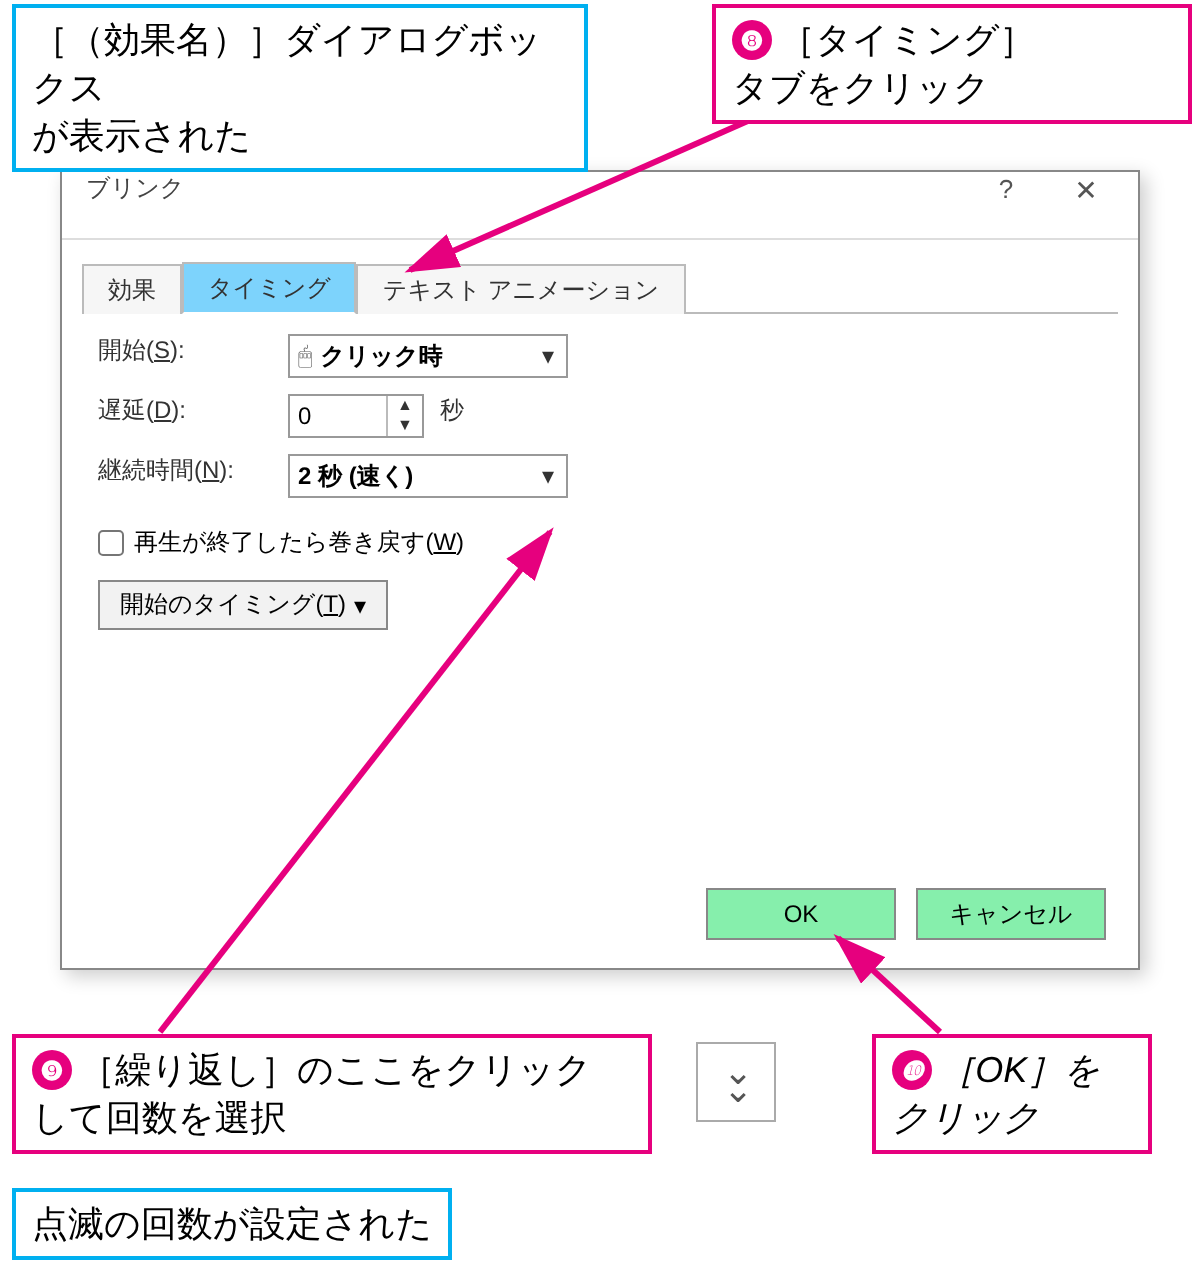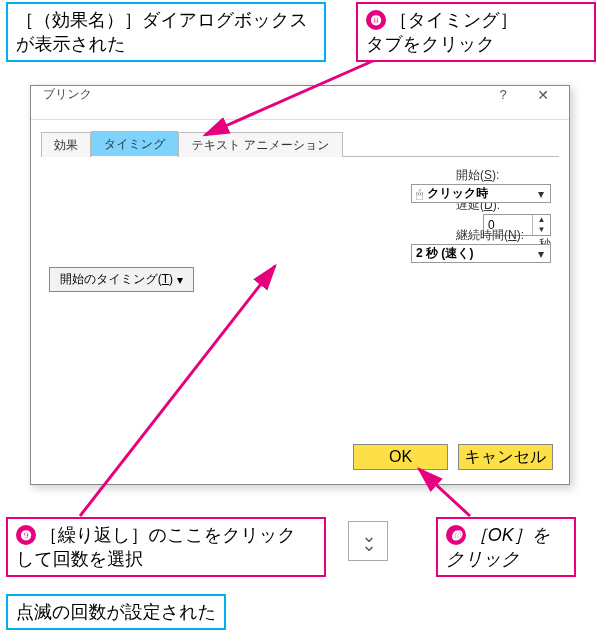--- a/index.html
+++ b/index.html
@@ -12,48 +12,48 @@
     svg.anno { position:absolute; left:0; top:0; width:600px; height:643px; pointer-events:none; z-index:15; }
     .dlg { position:absolute; left:30px; top:85px; width:540px; height:400px; border:1px solid #888; background:#fff; box-shadow:3px 3px 9px rgba(0,0,0,0.2); }
     .dlg-titlebar { display:flex; align-items:center; height:34px; padding:0 6px 16px 12px; font-size:12px; color:#444; border-bottom:1px solid #ddd; }
     .dlg-title { flex:1; }
     .tb-btn { width:40px; height:26px; display:flex; align-items:center; justify-content:center; font-size:13px; color:#555; }
     .tb-btn.close { font-size:14px; }
     .tab-row { display:flex; align-items:flex-end; gap:0; margin:10px 10px 0 10px; border-bottom:1px solid #bbb; }
     .tab { padding:4px 12px 3px 12px; font-size:12px; border:1px solid #bbb; border-bottom:none; background:#f6f6f6; color:#333; position:relative; top:1px; }
     .tab.active { background:#7dd3fc; border-bottom:1px solid #fff; }
     .form-area { padding:10px 18px; }
-    .row { display:flex; align-items:flex-end; height:30px;flex-direction:column; }
+    .row { display:flex; align-items:flex-start; height:30px; }
     .lbl { width:95px; font-size:12px; color:#333; }
     .lbl u { text-decoration:underline; }
     .combo, .edit { height:22px; border:1px solid #999; background:#fff; display:flex; align-items:center; font-size:12px; }
     .combo { width:140px; padding:0 4px; position:relative; }
     .combo .arrow { width:18px; text-align:center; color:#333; margin-right:-4px; }
     .mouse-icon { display:inline-block; margin-right:4px; font-size:12px; color:#555; }
     .combo .val { flex:1; overflow:hidden; white-space:nowrap; text-overflow:ellipsis;font-weight:bold; }
     .spin { width:68px; height:22px; border:1px solid #999; display:flex; align-items:center; }
     .spin input { border:none; width:48px; height:20px; padding:0 4px; font-size:12px; outline:none; }
     .spin .btns { width:18px; display:flex; flex-direction:column; border-left:1px solid #bbb; height:100%; }
     .spin .btns span { flex:1; font-size:8px; line-height:1; display:flex; align-items:center; justify-content:center; color:#333; }
     .unit { margin-left:8px; font-size:12px; color:#333; }
     .repeat-combo { width:140px; height:22px; border:1px solid #999; display:flex; align-items:center; padding:0 2px 0 4px; }
     .rc-val { flex:1; background:#CCE8FF; padding:0 2px; font-size:12px; }
     .rc-arrow { width:18px; height:20px; display:flex; align-items:center; justify-content:center; font-size:10px; color:#333; }
     .chk-row { display:flex; align-items:center; margin-top:6px; font-size:12px; }
     .chk-row input { margin-right:5px; }
     .trg-btn { margin-top:10px; border:1px solid #888; background:#f2f2f2; font-size:12px; padding:3px 10px; display:inline-flex; align-items:center; gap:4px; }
     .btn-row { position:absolute; right:16px; bottom:14px; display:flex; gap:10px; }
-    .btn-ok,.btn-cancel { width:95px; height:26px; border:1px solid #888; background:#fde047; font-size:16px; display:flex; align-items:center; justify-content:center; }
+    .btn-ok,.btn-cancel { width:95px; height:26px; border:1px solid #888; background:#86efac; font-size:12px; display:flex; align-items:center; justify-content:center; }
     .chevrons { position:absolute; left:348px; top:521px; width:40px; height:40px; border:1px solid #aaa; display:flex; align-items:center; justify-content:center; background:#fff; }
     .chevrons span { font-size:18px; color:#555; line-height:0.5; letter-spacing:-2px; }
   </style>
 </head>
 <body>
 
-<div class="callout cyan" style="left:6px; top:2px; width:320px;">
+<div class="callout cyan" style="left:6px; top:2px; width:288px;">
   <span class="callout-txt">［（効果名）］ダイアログボックス</span><br>
   <span class="callout-txt">が表示された</span>
 </div>
 
 <div class="callout magenta" style="left:356px; top:2px; width:240px;">
   <span class="callout-num">❽</span>
   <span class="callout-txt">［タイミング］</span><br>
   <span class="callout-txt">タブをクリック</span>
 </div>
 
@@ -104,20 +104,24 @@
       </div>
       <span class="unit">秒</span>
     </div>
     <div class="row">
       <span class="lbl">継続時間(<u>N</u>):</span>
       <div class="combo">
         <span class="val">2 秒 (速く)</span>
         <span class="arrow">▾</span>
       </div>
     </div>
+    <div class="chk-row">
+      <input type="checkbox" style="">
+      <span>再生が終了したら巻き戻す(<u>W</u>)</span>
+    </div>
     <div class="trg-btn">
       <span>開始のタイミング(<u>T</u>) </span>
       <span>▾</span>
     </div>
   </div>
   <div class="btn-row">
     <div class="btn-ok">OK</div>
     <div class="btn-cancel">キャンセル</div>
   </div>
 </div>

